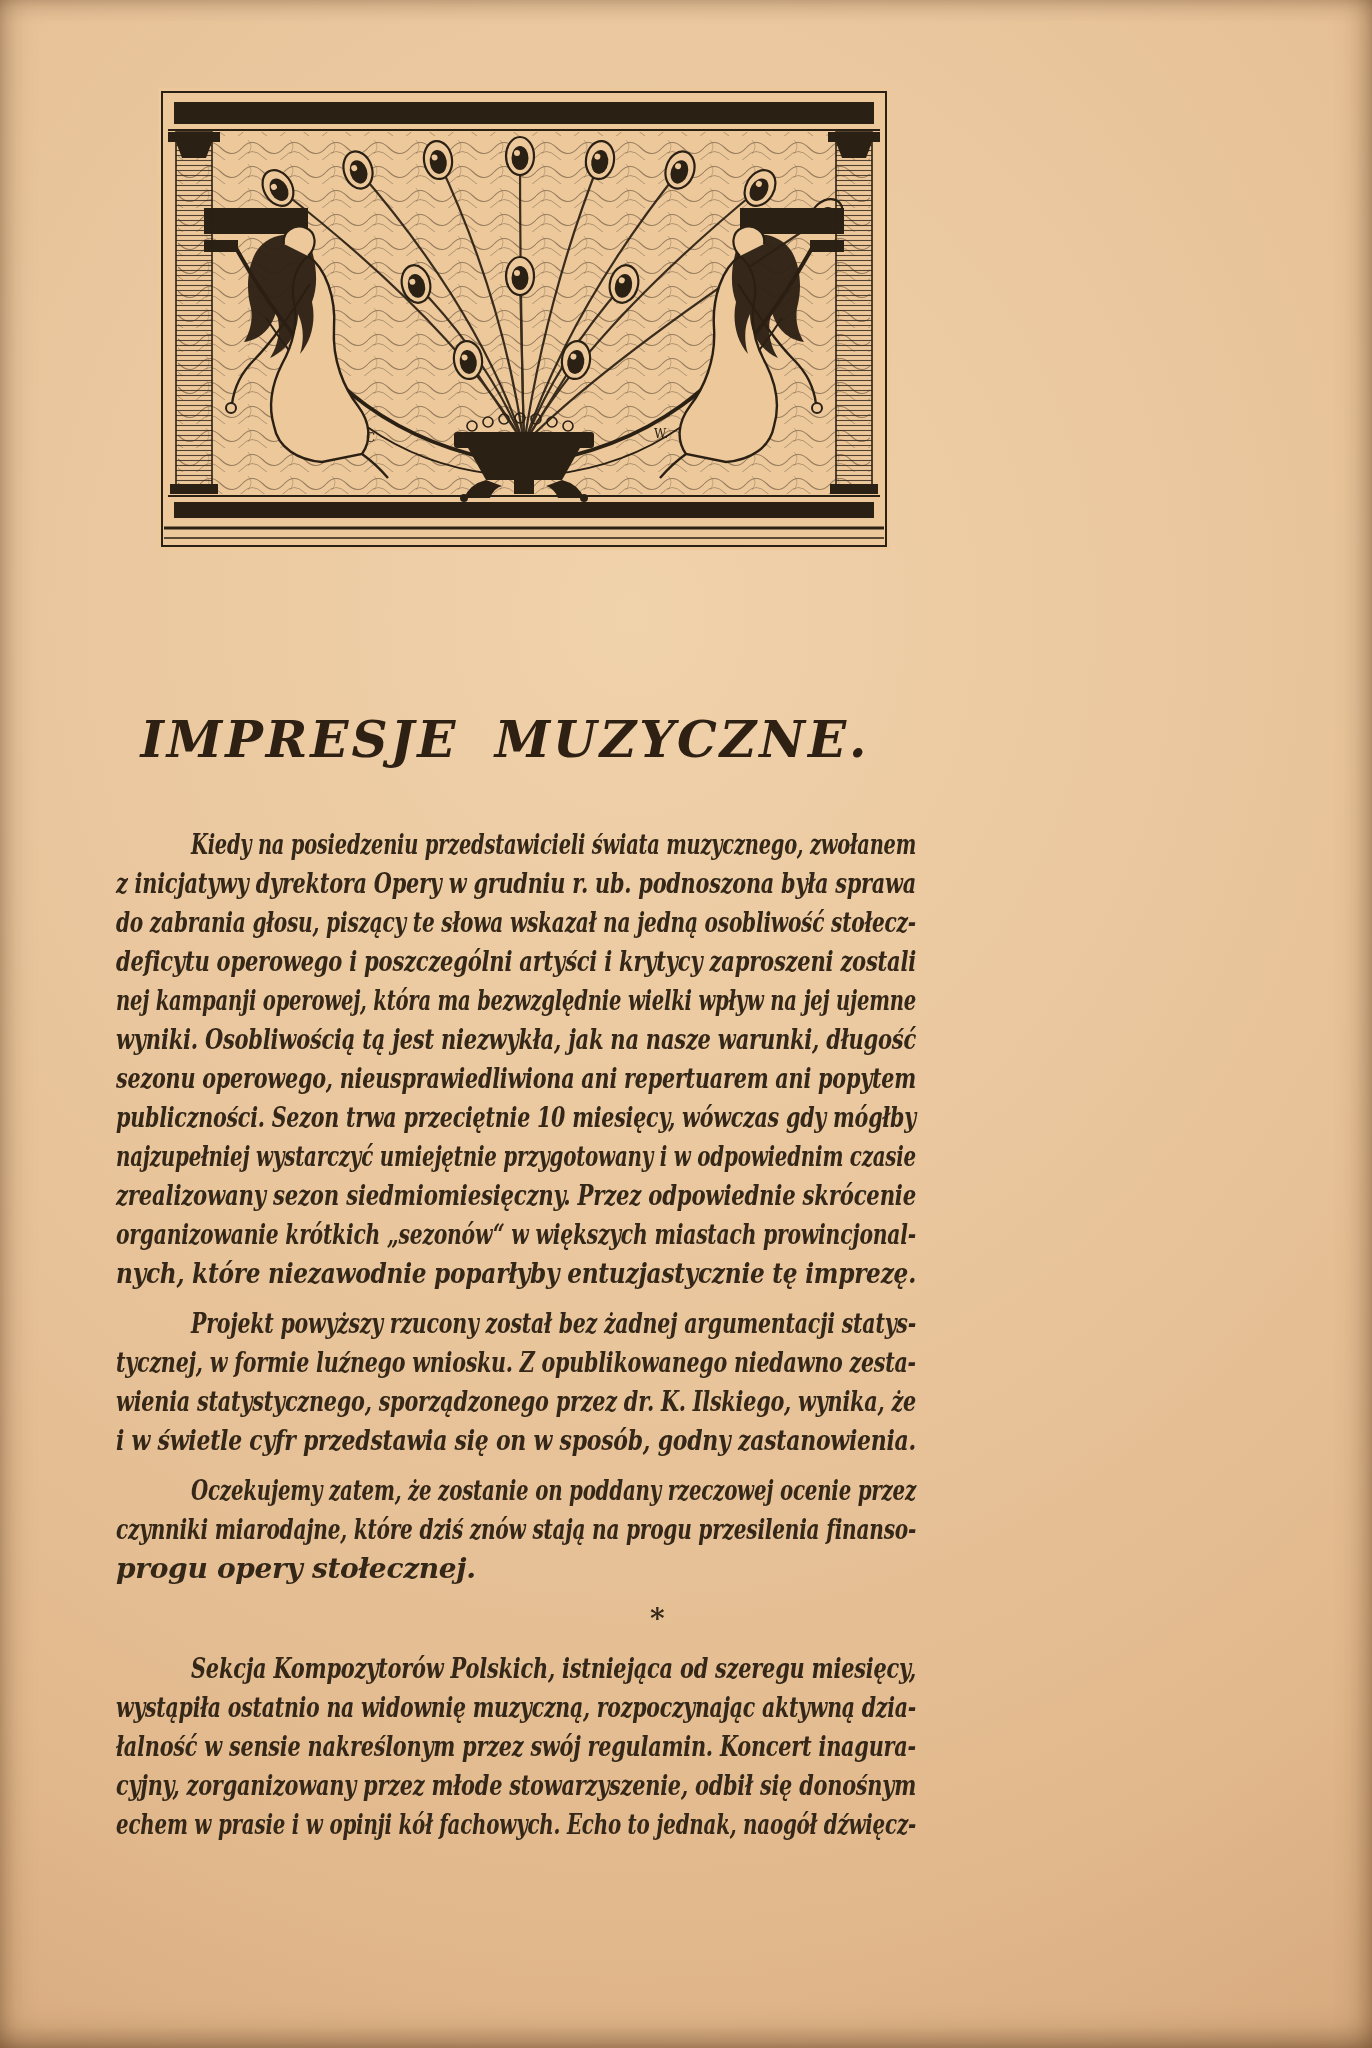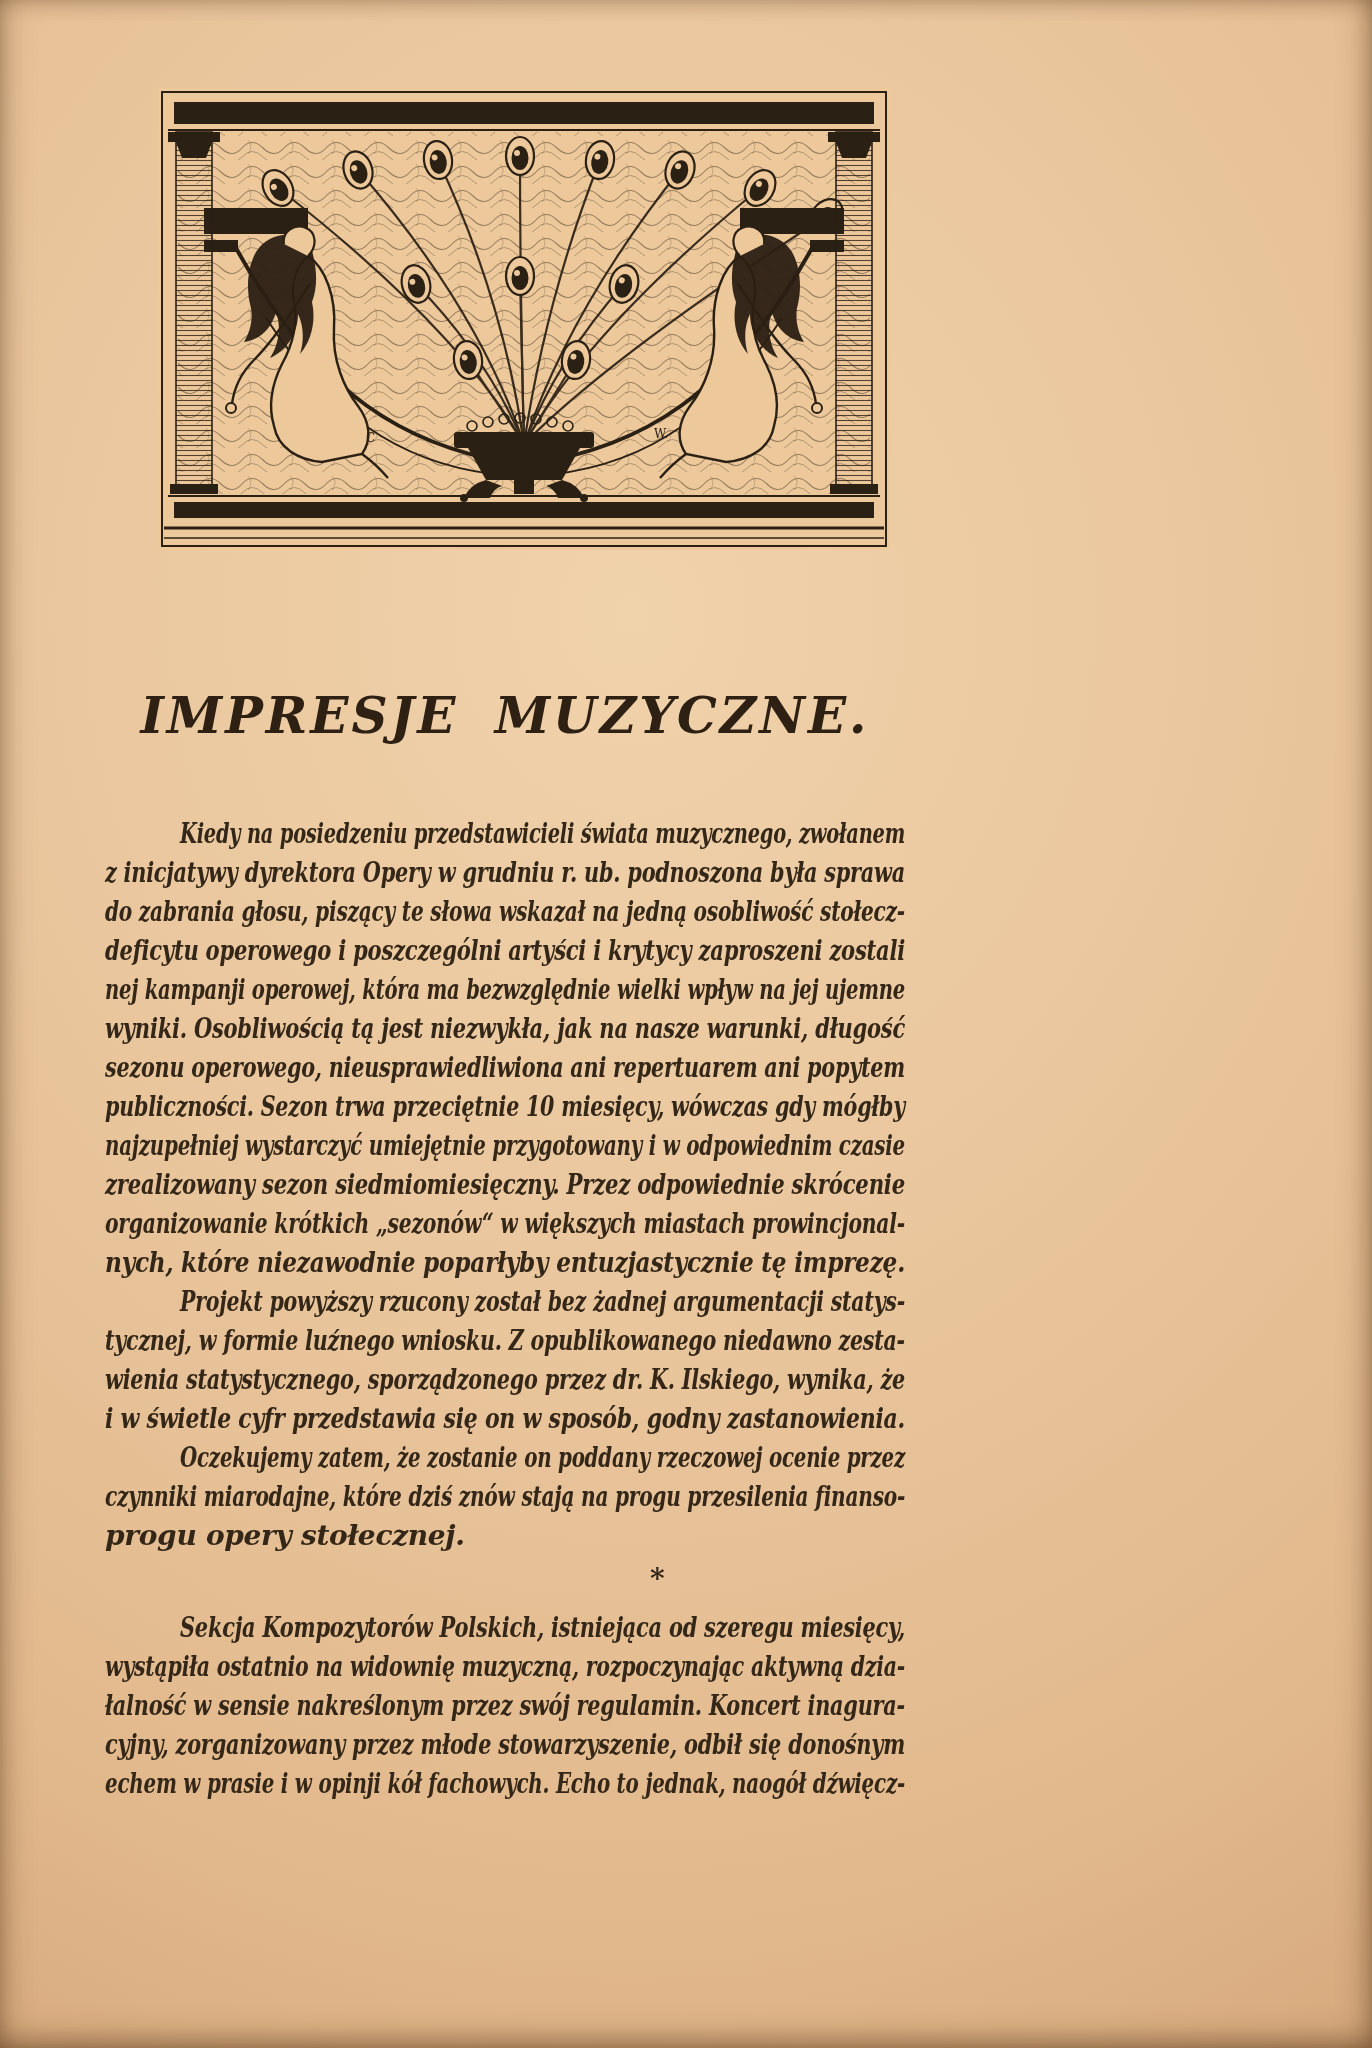--- a/index.html
+++ b/index.html
@@ -13,30 +13,30 @@
       inset 0 10px 26px -14px rgba(77,46,20,.35),
       inset -18px 0 36px -20px rgba(77,46,20,.45),
       inset 18px 0 36px -20px rgba(77,46,20,.35);
     font-family:"DejaVu Serif","Liberation Serif",serif;
     color:#32251a;
   }
   .illustration{
     position:absolute;left:158px;top:88px;width:732px;height:462px;
   }
   .page-title{
-    position:absolute;left:105px;top:686px;width:800px;
+    position:absolute;left:105px;top:710px;width:800px;
     text-align:center;white-space:nowrap;
     font-style:italic;font-weight:600;
     font-size:50px;letter-spacing:3px;word-spacing:16px;
     color:#2e2114;
   }
   .article-body{
     position:absolute;left:105px;top:814px;width:800px;
   }
-  .paragraph{margin:0;}
+  .paragraph{margin:11px;}
   .line{
     width:800px;box-sizing:border-box;
     height:39px;line-height:39px;
     font-style:italic;font-weight:600;
     font-size:28px;letter-spacing:-0.3px;
     white-space:nowrap;
     color:#342718;
   }
   .line.first{padding-left:75px;}
   .line span{display:inline-block;transform-origin:0 50%;}

